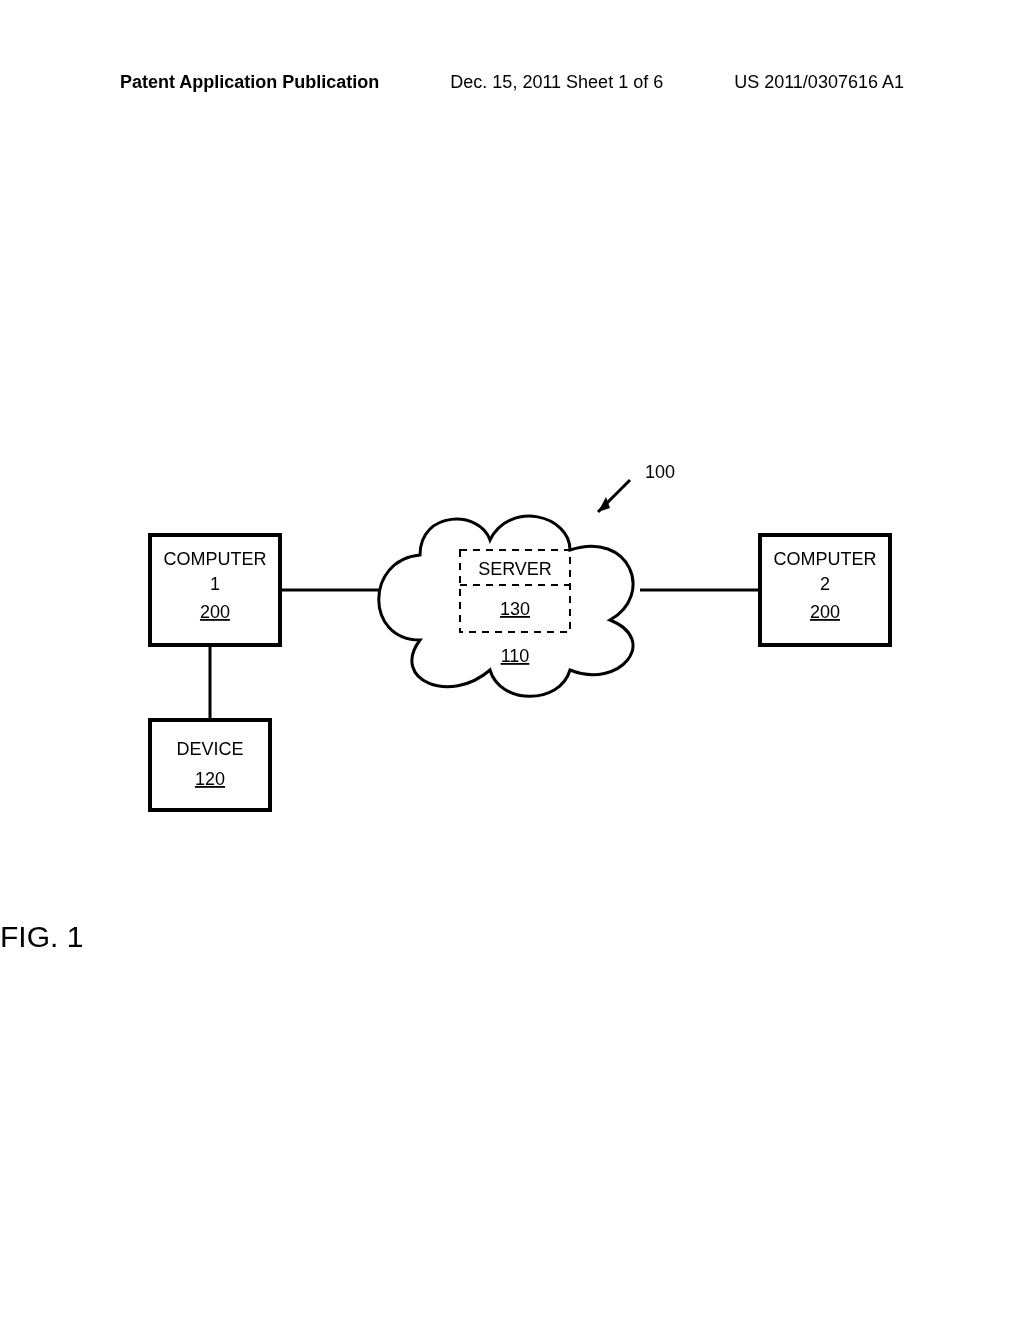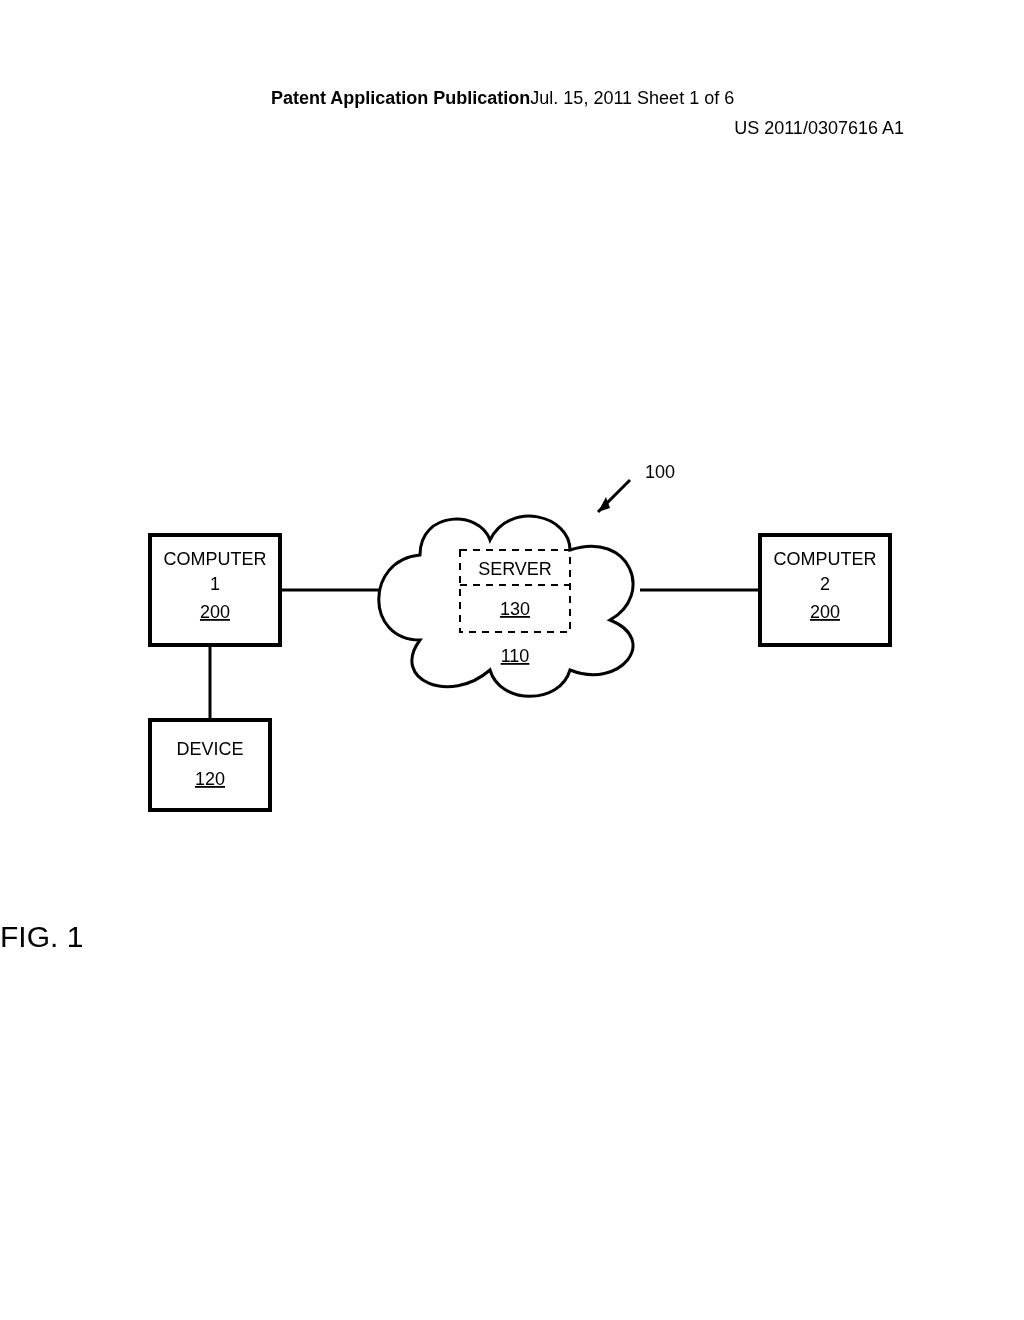--- a/index.html
+++ b/index.html
@@ -11,32 +11,32 @@
     font-family: Arial, Helvetica, sans-serif;
     color: #000;
   }
   .page {
     position: relative;
     width: 1024px;
     height: 1320px;
   }
   .header {
     position: absolute;
-    top: 88px;
+    top: 72px;
     left: 0;
     width: 1024px;
     display: flex;
-    justify-content: flex-end;
+    justify-content: space-between;
     padding: 0 120px;
     box-sizing: border-box;
     font-size: 18px;
   }
   .header .left { font-weight: bold; }
   .header .center { font-weight: normal; }
-  .header .right { font-weight: normal; margin-top: 30px; }
+  .header .right { font-weight: normal; }
 
   .canvas {
     position: absolute;
     top: 430px;
     left: 120px;
     width: 784px;
     height: 460px;
   }
   svg { display: block; }
 
@@ -60,21 +60,21 @@
     text-decoration: underline;
   }
 </style>
 </head>
 <body>
 
 <div class="page">
 
   <div class="header">
     <span class="left">Patent Application Publication</span>
-    <span class="center">Jul. 15, 2011  Sheet 1 of 6</span>
+    <span class="center">Dec. 15, 2011  Sheet 1 of 6</span>
     <span class="right">US 2011/0307616 A1</span>
   </div>
 
   <div class="canvas">
     <svg width="784" height="460" viewBox="0 0 784 460">
 
       <line x1="150" y1="160" x2="270" y2="160" stroke="#000" stroke-width="3"></line>
       <line x1="520" y1="160" x2="640" y2="160" stroke="#000" stroke-width="3"></line>
       <line x1="90" y1="215" x2="90" y2="290" stroke="#000" stroke-width="3"></line>
 

